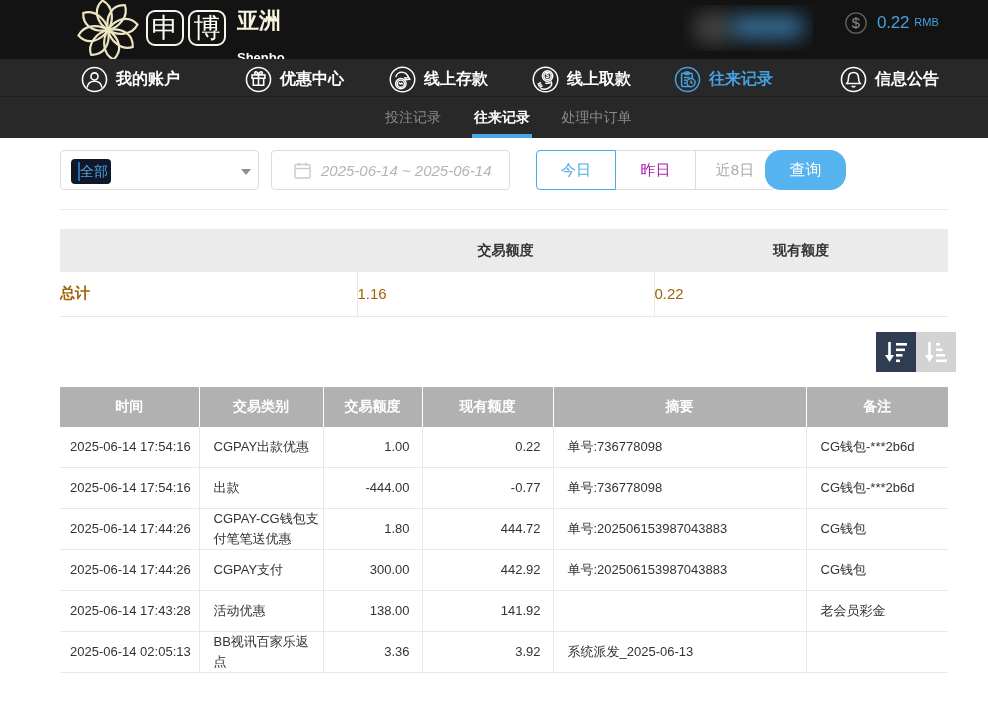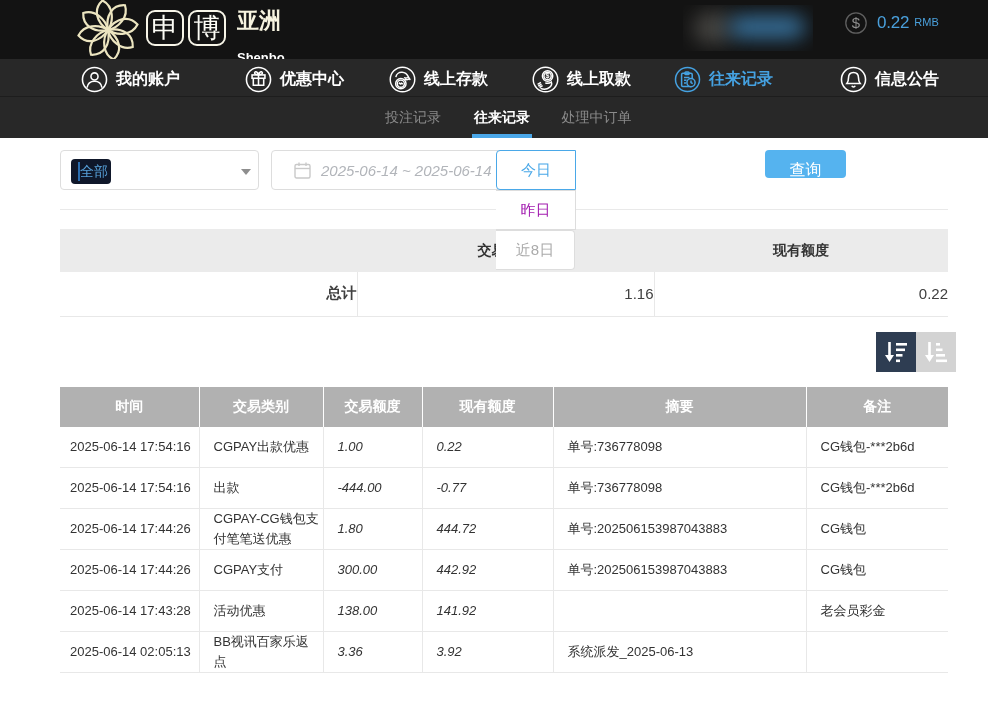--- a/index.html
+++ b/index.html
@@ -39,47 +39,47 @@
   border-radius:4px;background:#fff;}
 .sel .val{position:absolute;left:10px;top:8px;width:40px;height:25px;background:#0f172a;
   border-radius:4px;font-size:14px;line-height:25px;color:#57a0d9;padding-left:9px;}
 .sel .val::before{content:"";position:absolute;left:7px;top:3px;bottom:3px;width:1.5px;background:#2a6db0;}
 .sel .caret{position:absolute;right:7px;top:18px;width:0;height:0;
   border-left:5.5px solid transparent;border-right:5.5px solid transparent;border-top:6.5px solid #8e8e8e;}
 .dinput{position:absolute;left:271px;top:0;width:239px;height:40px;border:1px solid #ddd;
   border-radius:4px;background:#fff;display:flex;align-items:center;}
 .dinput .txt{color:#b2b5ba;font-size:15px;margin-left:10px;font-style:italic;}
 .dinput svg{margin-left:22px;}
-.bgrp{position:absolute;left:496px;top:0;display:flex;flex-direction:column;}
+.bgrp{position:absolute;left:536px;top:0;display:flex;}
 .bgrp .b{height:40px;line-height:38px;text-align:center;font-size:15px;background:#fff;}
 .b1{width:80px;border:1px solid #4aa8e8;color:#4aa8e8;border-radius:4px 0 0 4px;position:relative;z-index:2;}
 .b2{width:80px;border:1px solid #ddd;border-left:none;color:#a21caf;}
 .b3{width:79px;border:1px solid #ddd;border-left:none;color:#aaa;border-radius:0 4px 4px 0;}
-.qbtn{position:absolute;left:765px;top:0;width:81px;height:28px;background:#55b3ef;
-  color:#fff;font-size:16px;text-align:center;line-height:40px;border-radius:4px;}
+.qbtn{position:absolute;left:765px;top:0;width:81px;height:40px;background:#55b3ef;
+  color:#fff;font-size:16px;text-align:center;line-height:40px;border-radius:16px;}
 
 .sum{width:888px;margin:19px 0 0 60px;border-collapse:collapse;table-layout:fixed;}
 .sum th{background:#ebebeb;height:43px;font-size:14px;color:#333;font-weight:bold;text-align:center;}
-.sum td{height:44px;font-size:15px;color:#404040;text-align:right;background:#fff;
+.sum td{height:44px;font-size:15px;color:#a16207;text-align:left;background:#fff;
   border-bottom:1px solid #e8e8e8;}
 .sum td+td{border-left:1px solid #e8e8e8;}
 
 .sorts{position:relative;width:988px;height:40px;margin-top:15px;}
 .sbtn{position:absolute;top:0;width:40px;height:40px;display:flex;align-items:center;justify-content:center;}
 .sbtn.d{left:876px;background:#2e3d52;}
 .sbtn.l{left:916px;background:#d3d3d3;}
 
 .data{width:888px;margin:15px 0 0 60px;border-collapse:collapse;table-layout:fixed;}
 .data th{background:#b1b1b1;height:40px;font-size:14px;color:#fff;font-weight:bold;text-align:center;}
 .data th+th{border-left:1px solid #fff;}
 .data td{height:41px;font-size:13px;color:#333;background:#fff;padding:0 3px 0 10px;
   border-bottom:1px solid #e8e8e8;line-height:20px;}
 .data td:first-child{white-space:nowrap;}
 .data td+td{border-left:1px solid #e8e8e8;padding-left:14px;}
-.data td.r{padding-right:12px;font-style:italic;}
+.data td.r{text-align:right;padding-right:12px;}
 </style>
 </head>
 <body>
 <div class="hdr">
   <svg class="logo-flower" width="62" height="62" viewBox="0 0 62 62">
     <g fill="none" stroke="#ece5c0" stroke-width="2.2" transform="translate(31,31)">
       <g id="p">
           <path d="M0 0 C -12 -8, -15 -21, -5.5 -29.5 C 5.5 -24, 6 -9, 0 0 Z" transform="rotate(0)"></path>
         </g>
       <use href="#p" transform="rotate(45)"></use>

